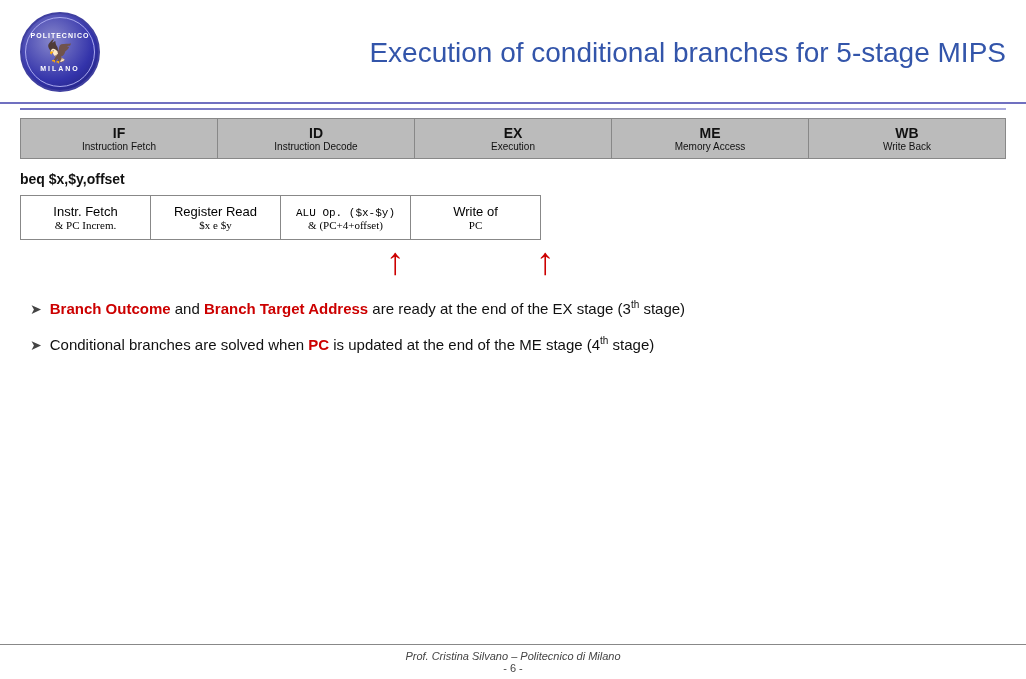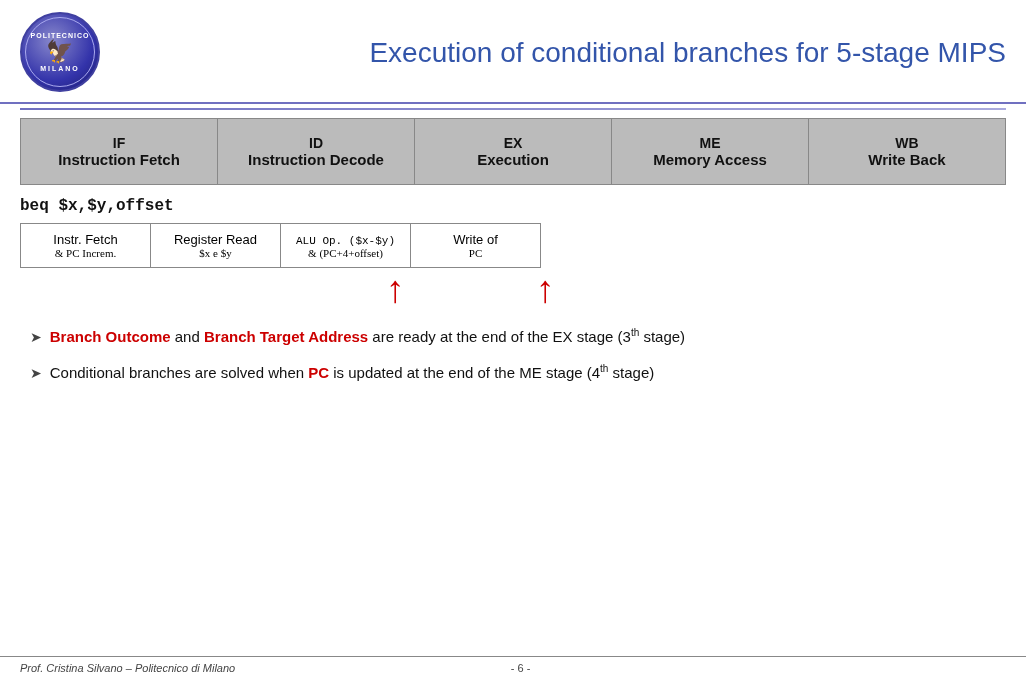--- a/index.html
+++ b/index.html
@@ -74,40 +74,40 @@
     .stage-table {
       width: calc(100% - 40px);
       margin: 8px 20px 0 20px;
       border-collapse: collapse;
       table-layout: fixed;
     }
     .stage-table th {
       background: #bbbbbb;
       border: 1px solid #888888;
       text-align: center;
-      padding: 16px 4px;
+      padding: 6px 4px;
       font-size: 13px;
       font-weight: bold;
       color: #111111;
     }
     .stage-abbr {
       display: block;
       font-size: 14px;
       font-weight: bold;
     }
     .stage-name {
       display: block;
-      font-size: 15px;
-      font-weight: bold;
+      font-size: 10px;
+      font-weight: normal;
     }
 
     
     .beq-line {
-      font-family: Liberation Mono, monospace;
-      font-size: 16px;
+      font-family: Liberation Sans, sans-serif;
+      font-size: 14px;
       font-weight: bold;
       color: #111111;
       margin: 12px 20px 8px 20px;
     }
     .inner-table {
       border-collapse: collapse;
     }
     .inner-table td {
       border: 1px solid #888888;
       text-align: center;
@@ -161,20 +161,21 @@
     .footer {
       position: absolute;
       bottom: 0;
       left: 0;
       right: 0;
       border-top: 1px solid #888888;
       padding: 5px 20px;
       display: flex;
       justify-content: space-between;
       align-items: center;
+      flex-direction: column;
     }
     .footer-left {
       font-size: 11px;
       color: #444444;
       font-style: italic;
     }
     .footer-center {
       font-size: 11px;
       color: #444444;
     }

